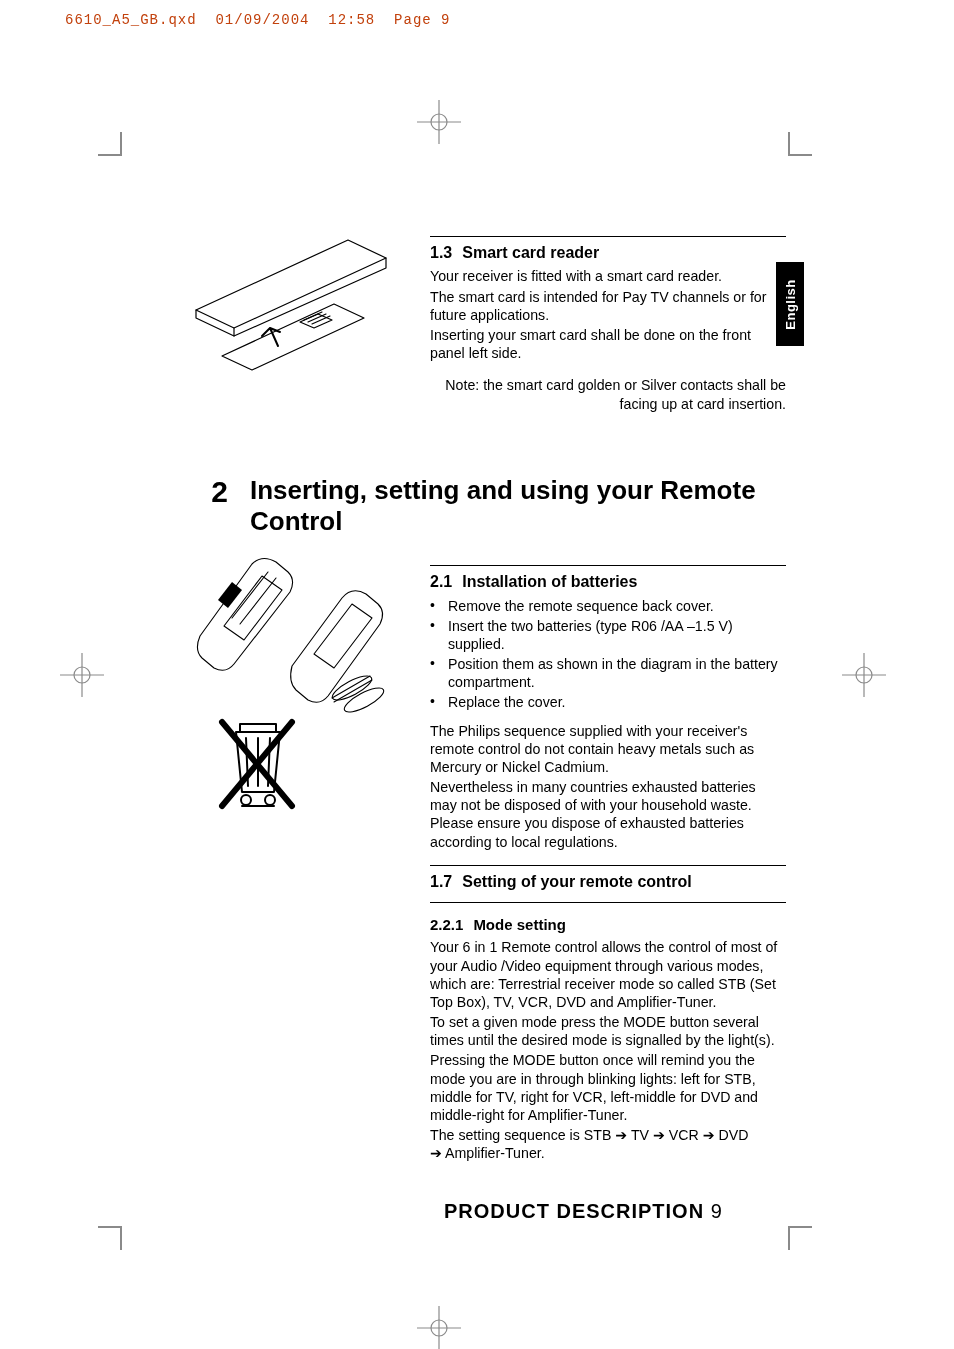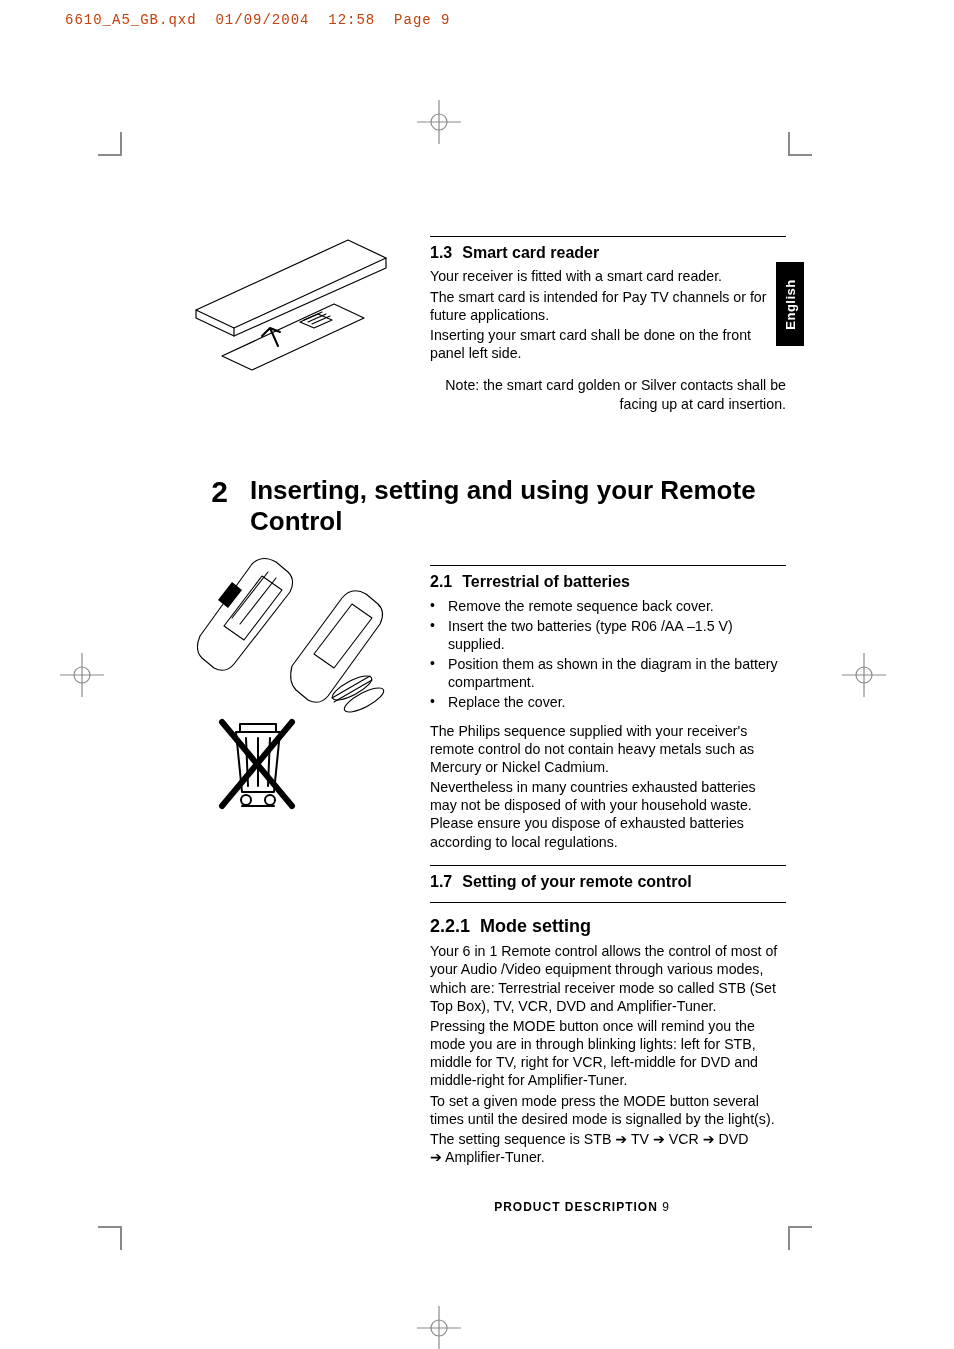--- a/index.html
+++ b/index.html
@@ -73,21 +73,21 @@
 
   .text-col {
     margin-left: 226px;
     width: 356px;
     font-size: 14.2px;
     line-height: 1.28;
   }
 
   .h3 { font-size: 16px; font-weight: bold; margin-top: 6px; margin-bottom: 4px; }
   .h3 .num { margin-right: 10px; }
-  .h4 { font-size: 18px; font-weight: bold; margin-top: 12px; margin-bottom: 4px; }
+  .h4 { font-size: 15px; font-weight: bold; margin-top: 12px; margin-bottom: 4px; }
   .h4 .num { margin-right: 10px; }
 
   .para { margin-bottom: 2px; }
   .note { margin-top: 14px; margin-bottom: 14px; text-align: right; }
 
   .section-gap { height: 30px; }
 
   .h2-row {
     display: flex;
     align-items: flex-start;
@@ -98,24 +98,24 @@
   .h2-title { font-size: 26px; font-weight: bold; flex: 1; line-height: 1.2; }
 
   ul.bullets { list-style: none; padding-left: 0; margin: 2px 0 10px 0; }
   ul.bullets li { position: relative; padding-left: 18px; margin-bottom: 2px; }
   ul.bullets li::before { content: "•"; position: absolute; left: 0; top: 0; font-size: 14px; }
 
   .block { margin-top: 6px; }
   .footer {
     position: absolute;
     top: 1200px;
-    left: 404px;
+    left: 444px;
     width: 356px;
-    text-align: center;
-    font-size: 12px;
+    text-align: left;
+    font-size: 20px;
     letter-spacing: 1px;
   }
   .footer .label { font-weight: bold; }
 
   .arrow { font-family: Arial, sans-serif; }
 </style>
 </head>
 <body>
 
 <div class="page">
@@ -243,21 +243,21 @@
     <div class="section-gap"></div>
 
     <div class="h2-row">
       <div class="h2-num">2</div>
       <div class="h2-title">Inserting, setting and using your Remote Control</div>
     </div>
 
     <div class="text-col">
       <hr class="rule-hr">
       <div class="h3">
-        <span class="num">2.1</span><span>Terrestrial of batteries</span>
+        <span class="num">2.1</span><span>Installation of batteries</span>
       </div>
       <ul class="bullets">
         <li>Remove the remote sequence back cover.</li>
         <li>Insert the two batteries (type R06 /AA –1.5 V) supplied.</li>
         <li>Position them as shown in the diagram in the battery compartment.</li>
         <li>Replace the cover.</li>
       </ul>
       <div class="block">
         <p class="para">The Philips sequence supplied with your receiver's remote control do not contain heavy metals such as Mercury or Nickel Cadmium.</p>
         <p class="para">Nevertheless in many countries exhausted batteries may not be disposed of with your household waste. Please ensure you dispose of exhausted batteries according to local regulations.</p>
@@ -267,22 +267,22 @@
       <hr class="rule-hr">
       <div class="h3">
         <span class="num">1.7</span><span>Setting of your remote control</span>
       </div>
 
       <hr class="rule-hr" style="margin-top:10px">
       <div class="h4">
         <span class="num">2.2.1</span><span>Mode setting</span>
       </div>
       <p class="para">Your 6 in 1 Remote control allows the control of most of your Audio /Video equipment through various modes, which are: Terrestrial receiver mode so called STB (Set Top Box), TV, VCR, DVD and Amplifier-Tuner.</p>
+      <p class="para">To set a given mode press the MODE button several times until the desired mode is signalled by the light(s).</p>
       <p class="para">Pressing the MODE button once will remind you the mode you are in through blinking lights: left for STB, middle for TV, right for VCR, left-middle for DVD and middle-right for Amplifier-Tuner.</p>
-      <p class="para">To set a given mode press the MODE button several times until the desired mode is signalled by the light(s).</p>
       <p class="para">
         <span>The setting sequence is STB </span><span class="arrow">➔</span><span> TV </span><span class="arrow">➔</span><span> VCR </span><span class="arrow">➔</span><span> DVD </span><br><span class="arrow">➔</span><span> Amplifier-Tuner.</span>
       </p>
     </div>
 
   </div>
 
   <div class="footer">
     <span class="label">PRODUCT DESCRIPTION</span>
     <span>9</span>

